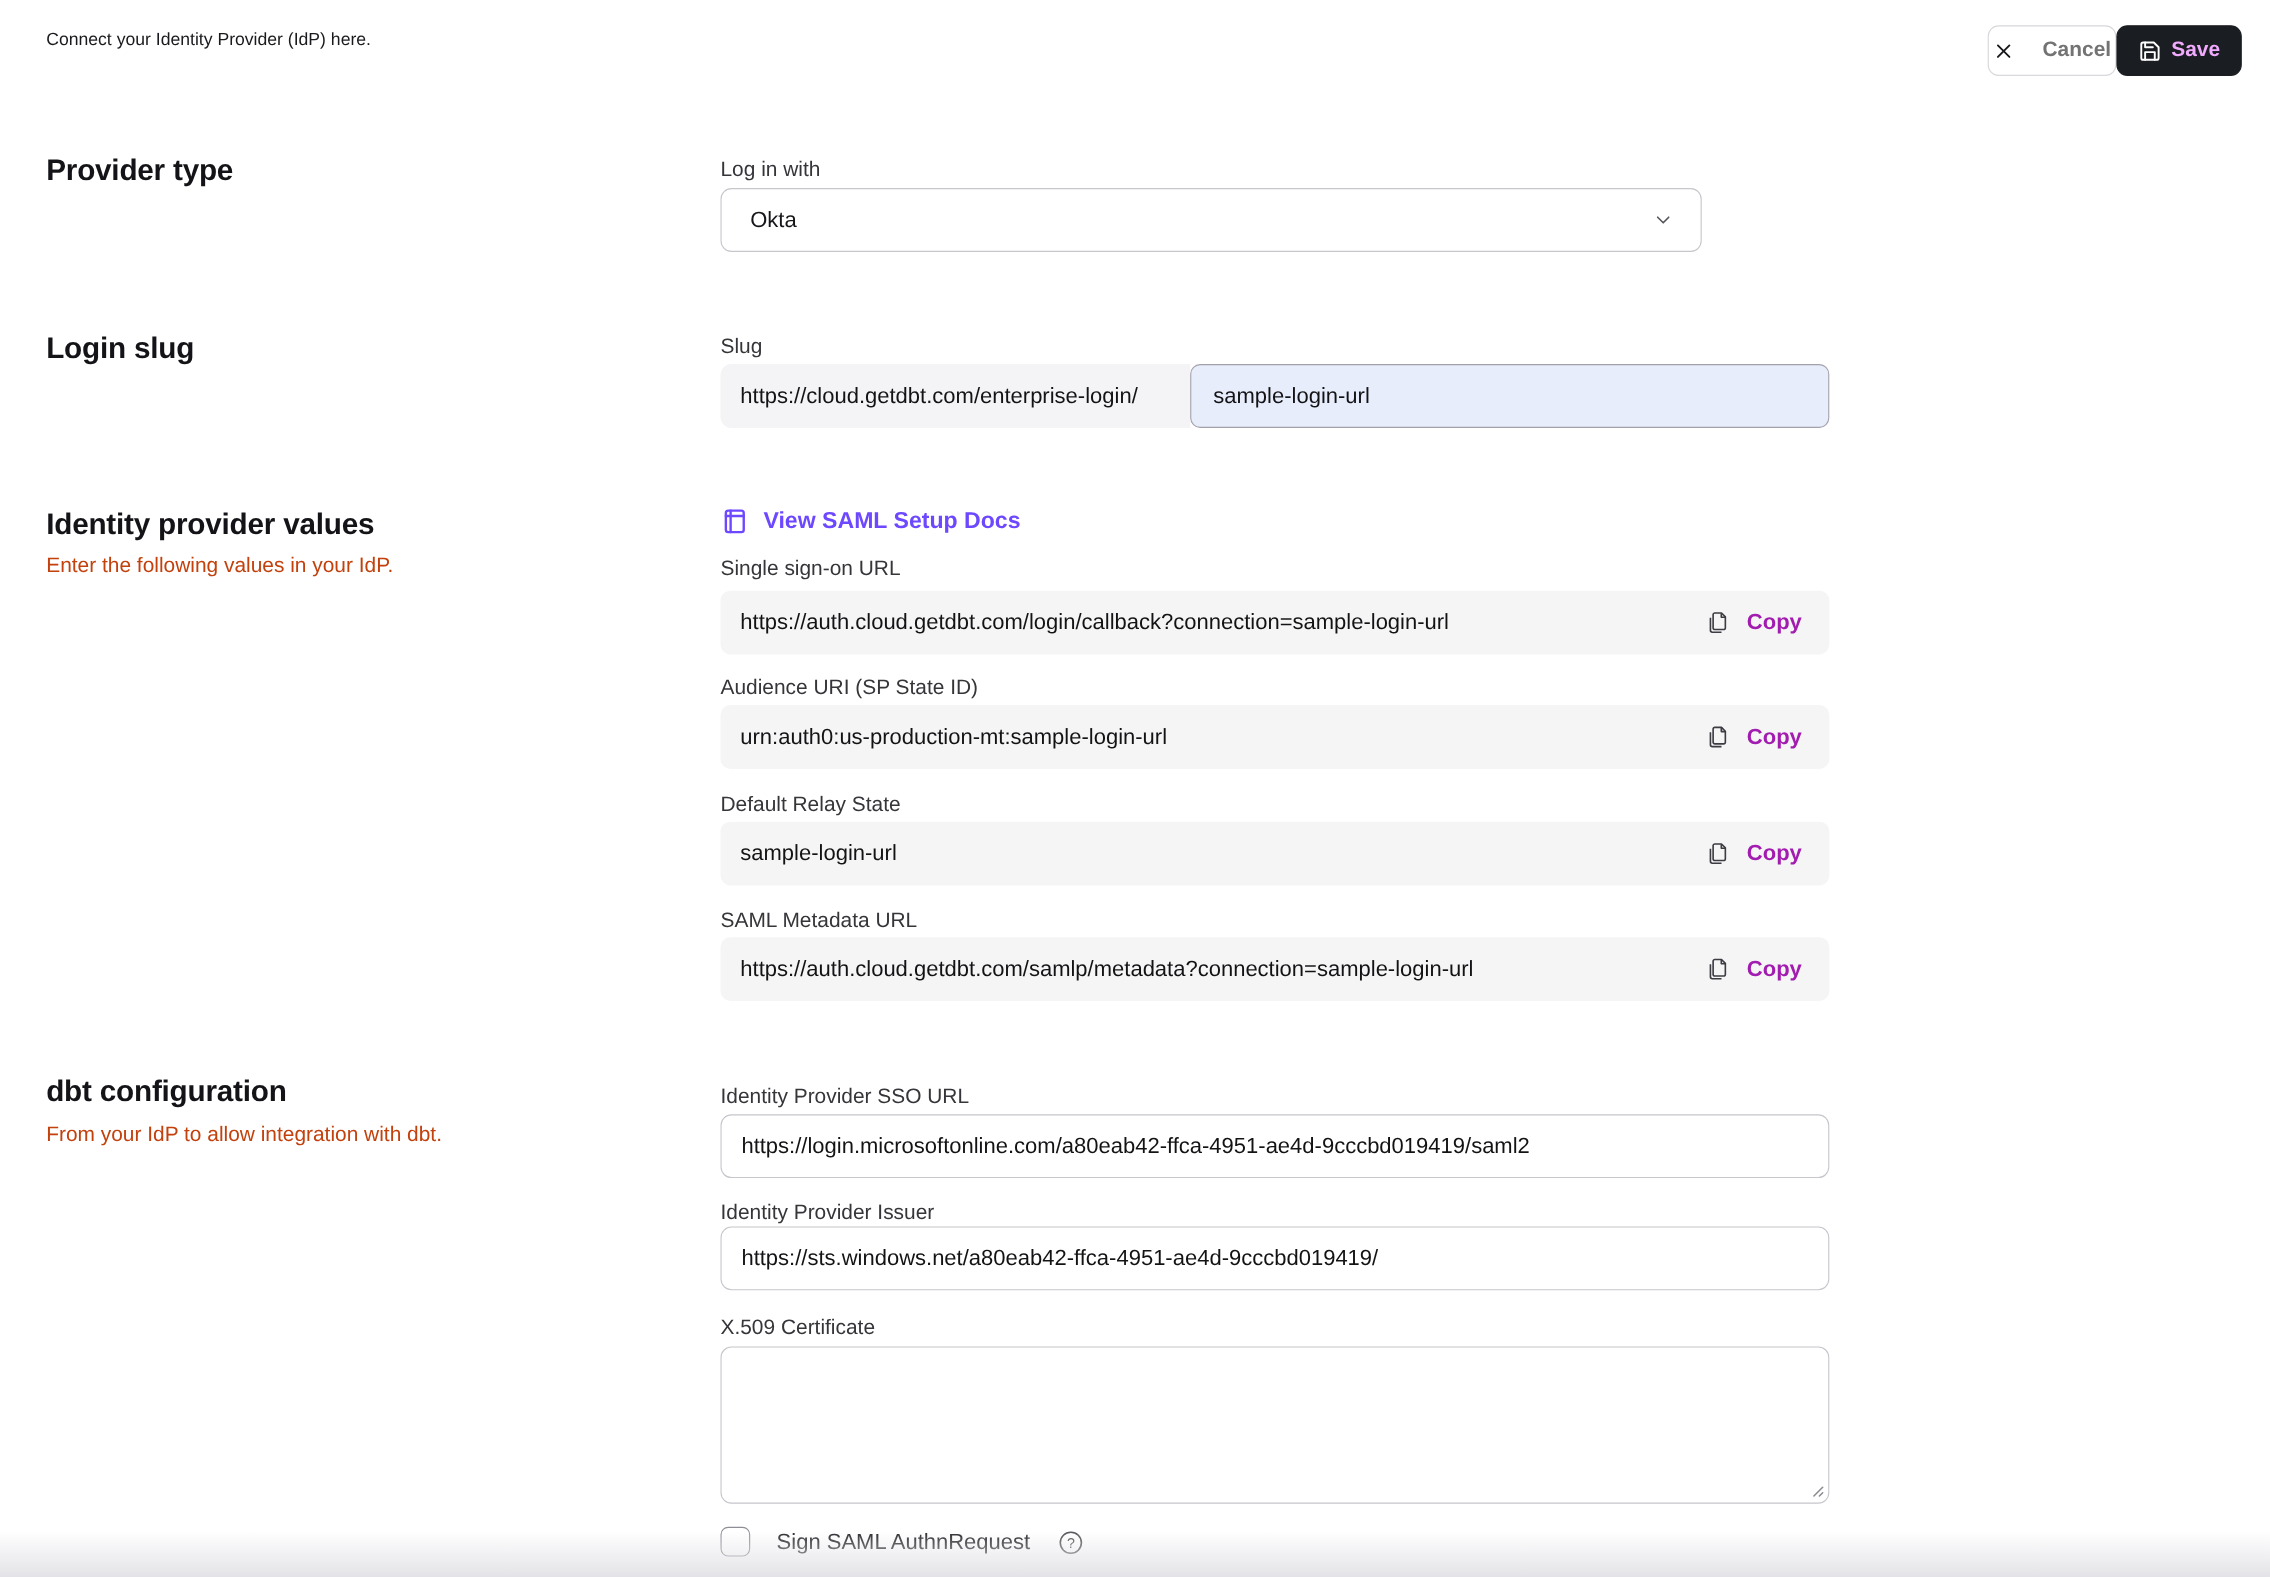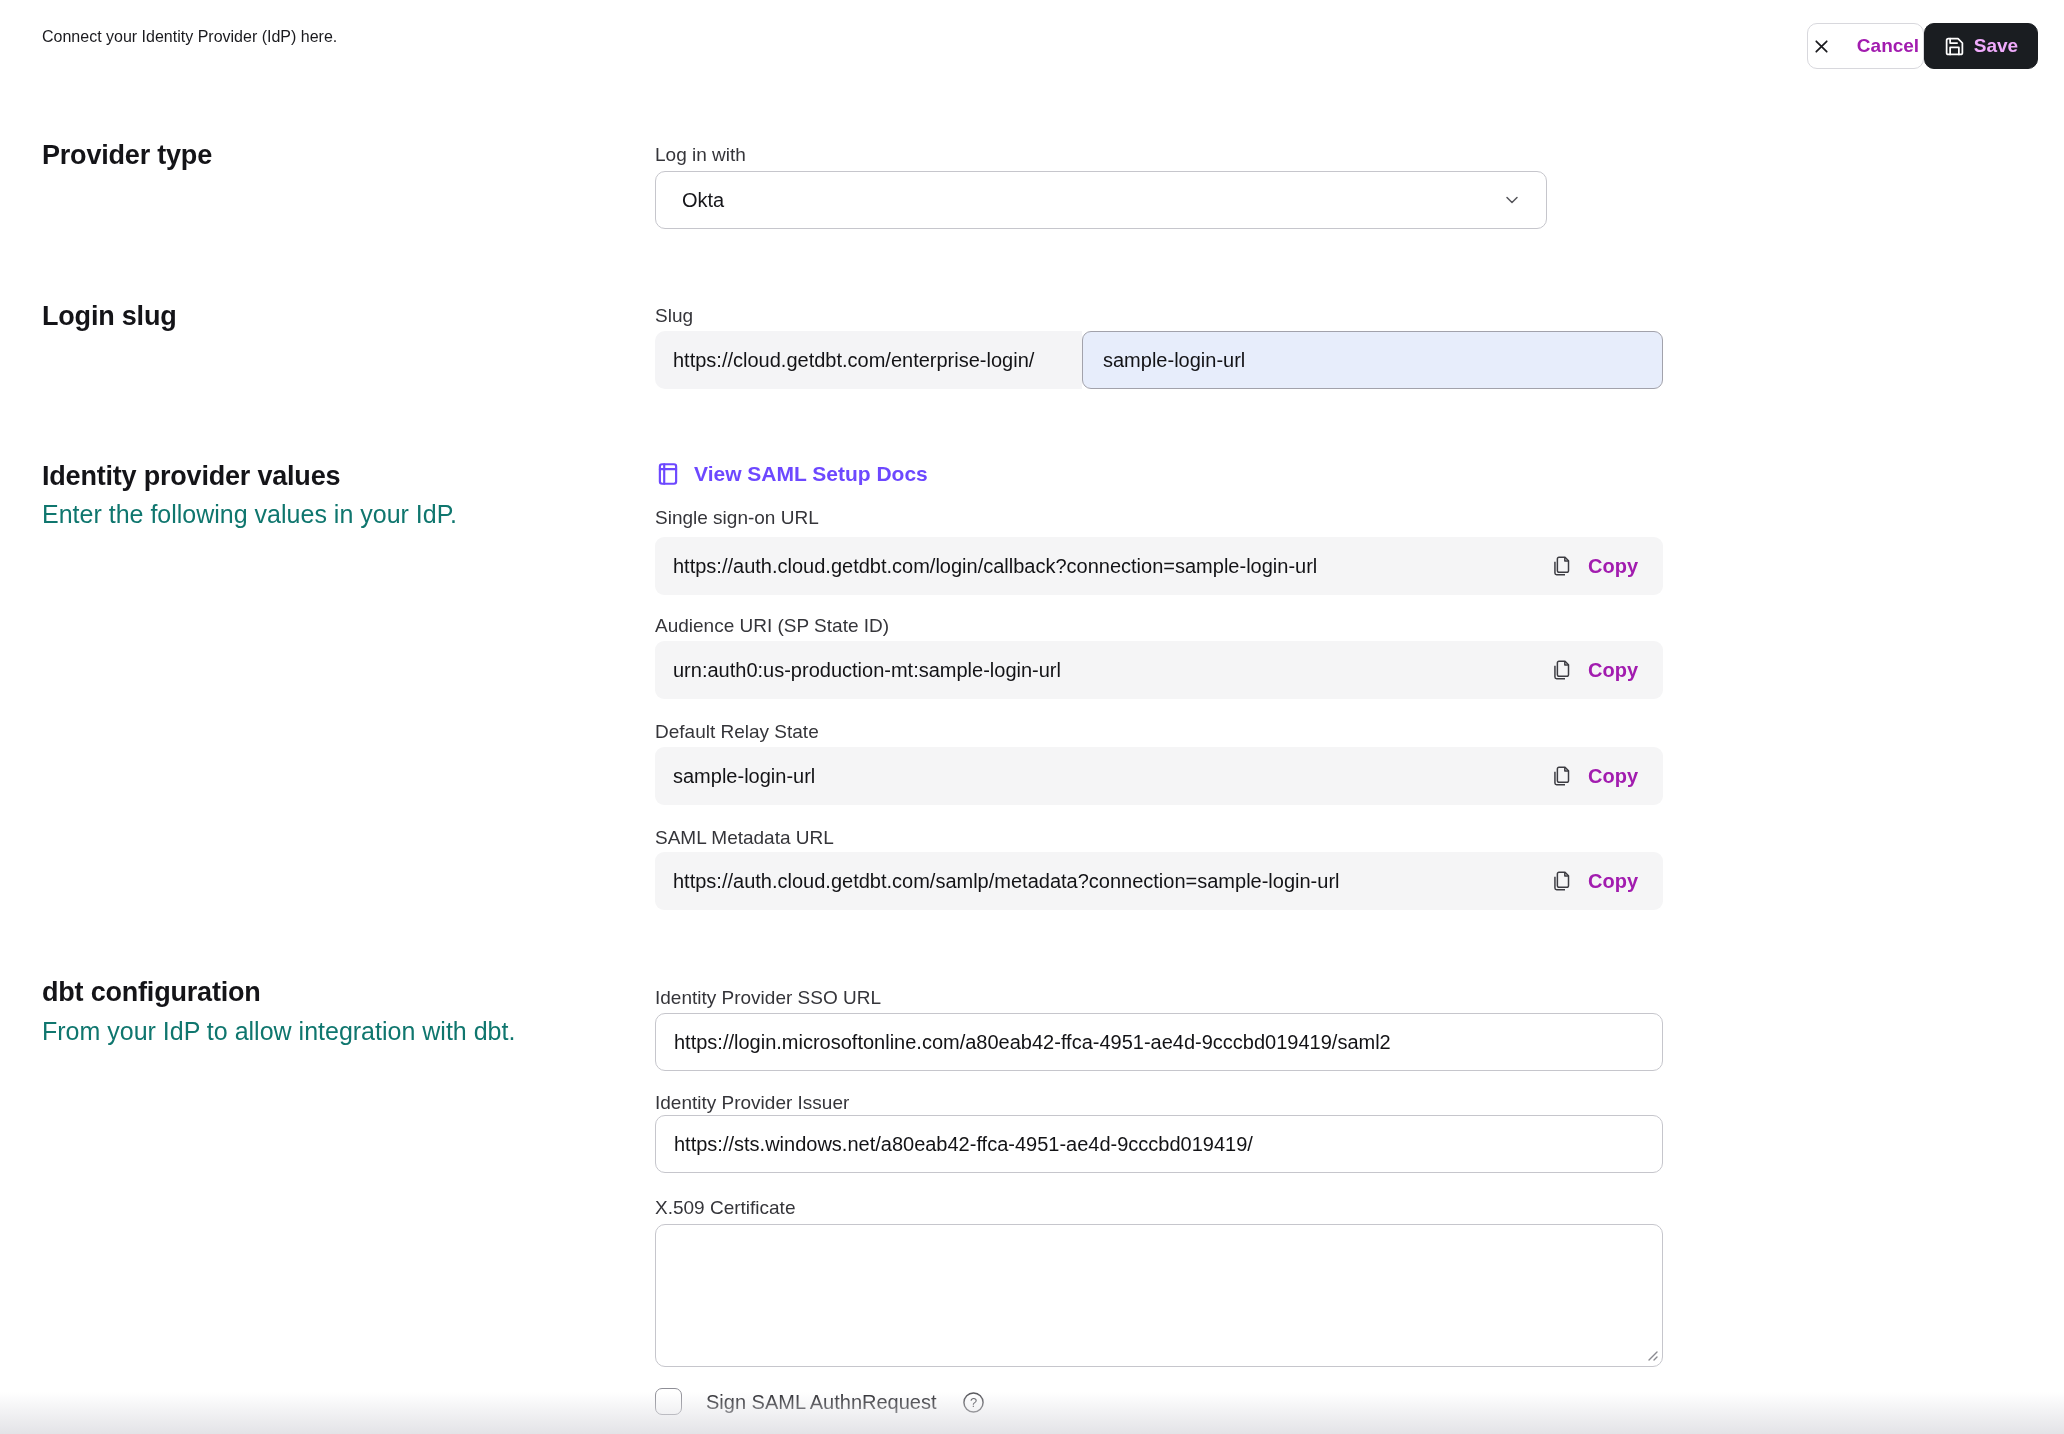--- a/index.html
+++ b/index.html
@@ -14,30 +14,30 @@
   .abs { position:absolute; }
 
   
   .page-title { left:42px; top:25px; font-size:16px; line-height:24px; color:#1a1a1e; }
   .btn {
     display:flex; align-items:center; justify-content:center;
     height:46px; border-radius:10px; font-size:19px; font-weight:600; cursor:pointer;
   }
   .btn-cancel {
     left:1807px; top:23px; width:117px; gap:26px;
-    background:#ffffff; border:1px solid #d8d8dd; color:#a21caf;
+    background:#ffffff; border:1px solid #d8d8dd; color:#737373;
   }
   .btn-save {
     left:1924px; top:23px; width:114px; gap:9px;
     background:#1a1d21; border:1px solid #1a1d21; color:#f0abfc;
   }
 
   
   .sec-heading { left:42px; font-size:27px; line-height:33px; font-weight:600; color:#141418; letter-spacing:-0.2px;text-align:right; }
-  .sec-sub { left:42px; font-size:25px; line-height:23px; color:#0f766e; }
+  .sec-sub { left:42px; font-size:19px; line-height:23px; color:#c2410c; }
 
   
   .field-label { left:655px; font-size:19px; line-height:23px; font-weight:500; color:#35353a; }
 
   .select-box {
     left:655px; top:171px; width:892px; height:58px;
     border:1px solid #c6c6cc; border-radius:10px; background:#fff;
     display:flex; align-items:center; padding:0 24px 0 26px; cursor:pointer;
   }
   .select-value { flex:1; font-size:20px; font-weight:500; color:#16161a; }

